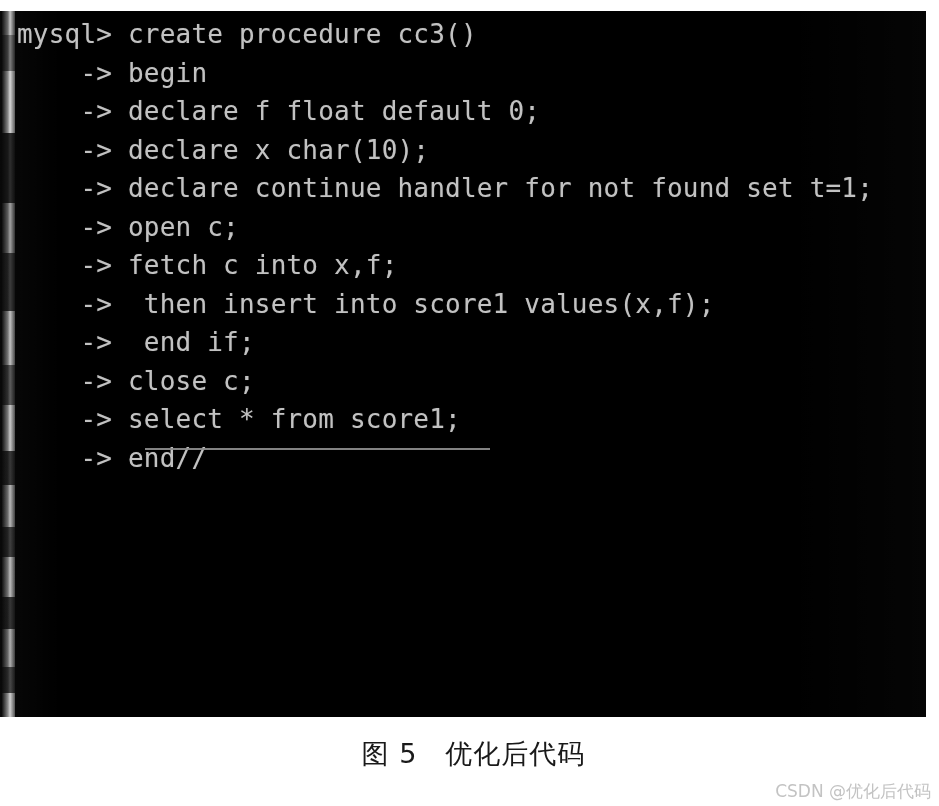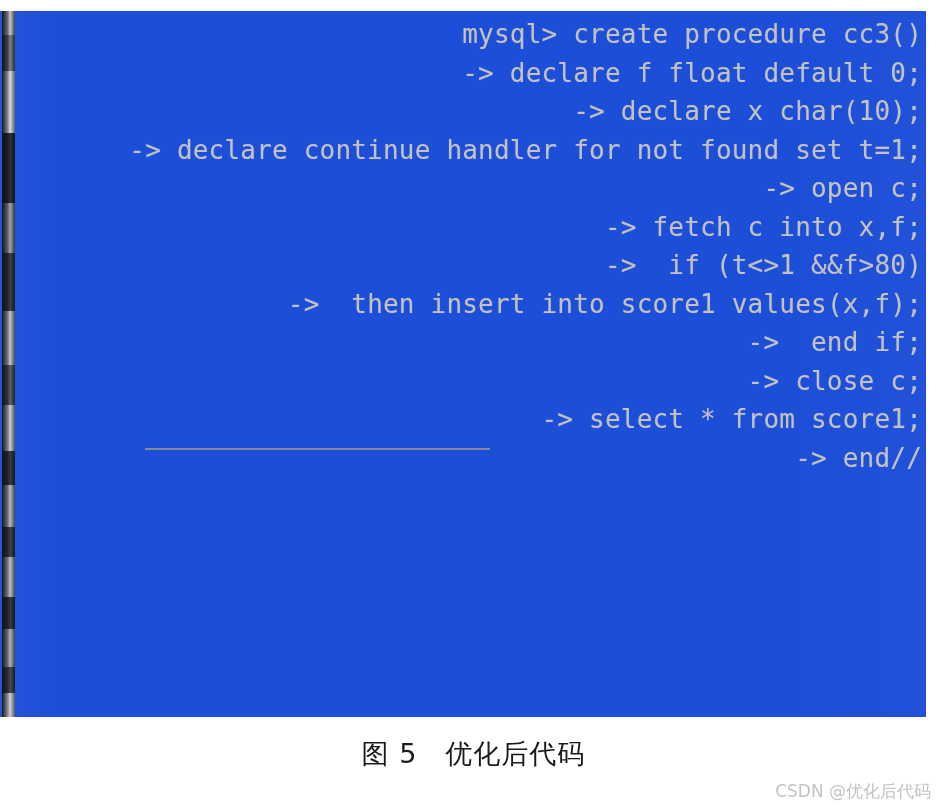--- a/index.html
+++ b/index.html
@@ -16,23 +16,22 @@
     font-family: "Liberation Sans", sans-serif;
   }
 
   
   #terminal-window {
     position: absolute;
     left: 0px;
     top: 11px;
     width: 926px;
     height: 706px;
-    background: #1d4ed8;
+    background: #000000;
     overflow: hidden;
-    text-align: right;
   }
 
   
   #terminal-window::after {
     content: "";
     position: absolute;
     left: 0; top: 0; right: 0; bottom: 0;
     background: linear-gradient(90deg,
         rgba(255,255,255,0.035) 0px,
         rgba(255,255,255,0.0) 60px,
@@ -134,26 +133,26 @@
     <div class="seg" style="top:516px;height:30px;background:linear-gradient(90deg,#040404,#1e1e1e 45%,#3d3d3d 62%,#121212);"></div>
     <div class="seg" style="top:546px;height:40px;background:linear-gradient(90deg,#0a0a0a,#747474 45%,#c6c6c6 62%,#424242);"></div>
     <div class="seg" style="top:586px;height:32px;background:linear-gradient(90deg,#040404,#1a1a1a 45%,#343434 62%,#101010);"></div>
     <div class="seg" style="top:618px;height:38px;background:linear-gradient(90deg,#0a0a0a,#6a6a6a 45%,#b8b8b8 62%,#3a3a3a);"></div>
     <div class="seg" style="top:656px;height:26px;background:linear-gradient(90deg,#050505,#242424 45%,#474747 62%,#141414);"></div>
     <div class="seg" style="top:682px;height:24px;background:linear-gradient(90deg,#0a0a0a,#8e8e8e 45%,#dadada 62%,#505050);"></div>
   </div>
 
   <div id="console-text">
     <div class="term-line">mysql&gt; create procedure cc3()</div>
+    <div class="term-line">    -&gt; begin</div>
     <div class="term-line">    -&gt; declare f float default 0;</div>
     <div class="term-line">    -&gt; declare x char(10);</div>
     <div class="term-line">    -&gt; declare continue handler for not found set t=1;</div>
     <div class="term-line">    -&gt; open c;</div>
     <div class="term-line">    -&gt; fetch c into x,f;</div>
-    <div class="term-line">    -&gt;  if (t&lt;&gt;1 &amp;&amp;f&gt;80)</div>
     <div class="term-line">    -&gt;  then insert into score1 values(x,f);</div>
     <div class="term-line">    -&gt;  end if;</div>
     <div class="term-line">    -&gt; close c;</div>
     <div class="term-line">    -&gt; select * from score1;</div>
     <div class="term-line">    -&gt; end//</div>
   </div>
 
   <div id="if-underline"></div>
 </div>
 

